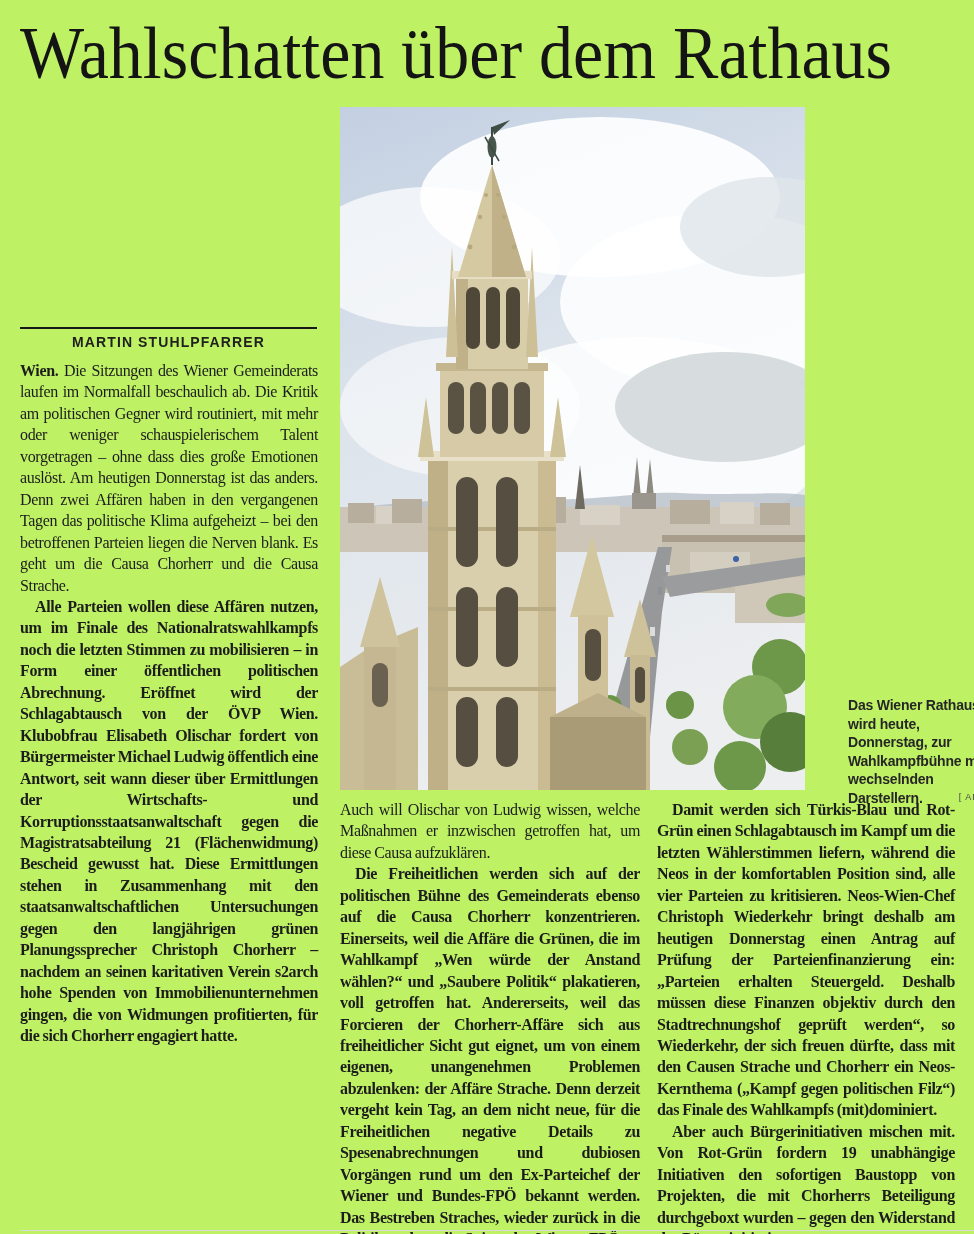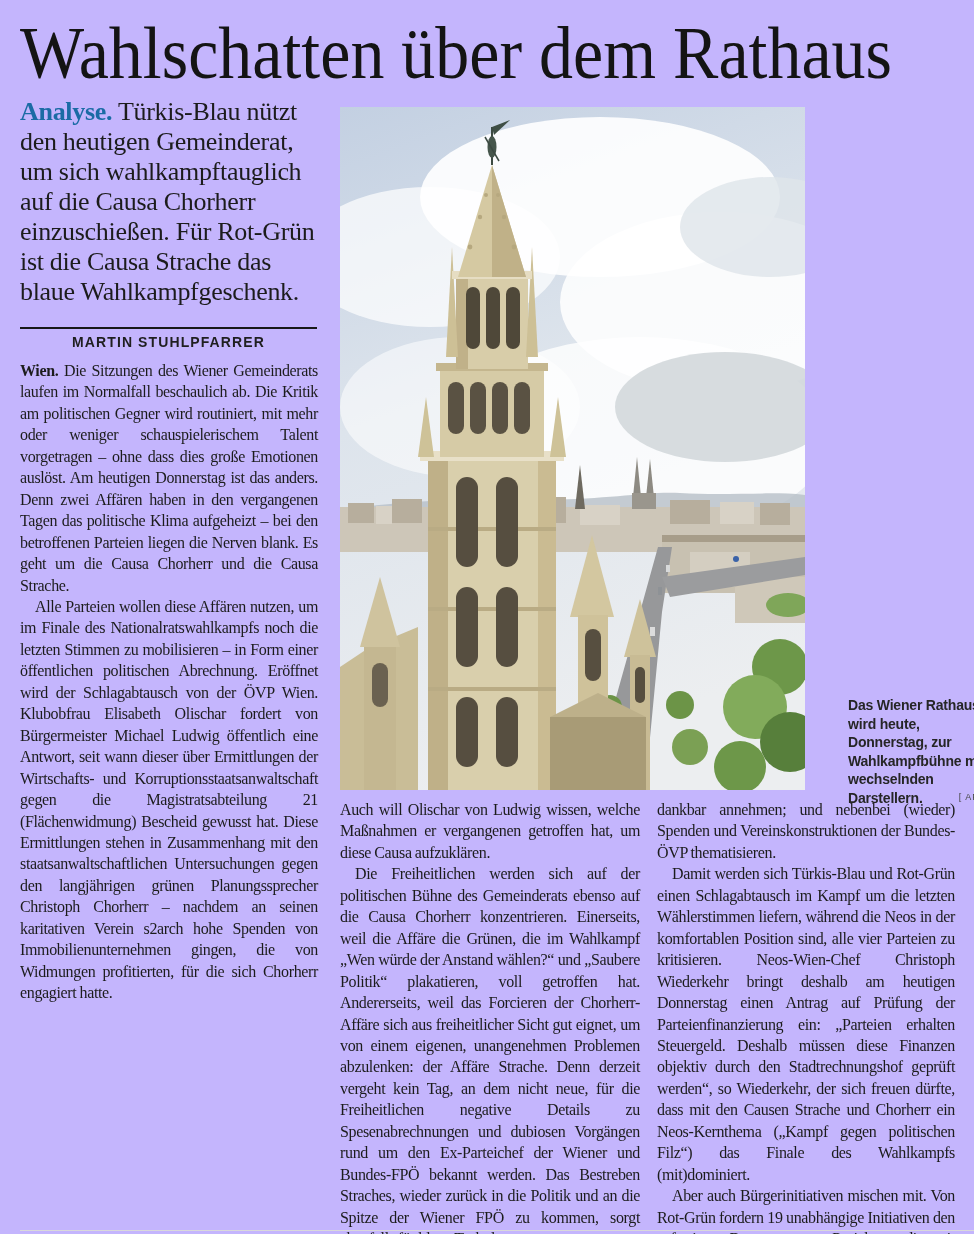--- a/index.html
+++ b/index.html
@@ -1,51 +1,50 @@
 <!DOCTYPE html>
 <html lang="de"><head>
 <meta charset="utf-8">
 <style>
   html,body{margin:0;padding:0;background:#ffffff;}
-  .page{position:relative;width:974px;height:1234px;background:#c4b5fd;overflow:hidden;
+  .page{position:relative;width:974px;height:1234px;background:#bef264;overflow:hidden;
         font-family:"Liberation Serif",serif;color:#1d1d1d;}
   .headline-svg{position:absolute;left:20px;top:12px;}
   .headline-svg text{font-family:"Liberation Serif",serif;font-weight:normal;fill:#141414;font-size:74px;}
   .lead{position:absolute;left:20px;top:97px;width:298px;font-size:26px;line-height:30px;
         letter-spacing:-0.3px;color:#1c1c1c;margin:0;}
   .kicker{font-weight:bold;color:#1b6ba5;}
   .byline-rule{position:absolute;left:20px;top:327px;width:297px;height:2px;background:#181818;}
   .byline{position:absolute;left:20px;top:334px;width:297px;font-family:"Liberation Sans",sans-serif;
         font-weight:bold;font-size:14px;letter-spacing:1.1px;color:#1f1f1f;text-align:center;}
   .bodycol{position:absolute;width:298px;font-size:16px;line-height:21.45px;text-align:justify;
         letter-spacing:-0.35px;word-spacing:-0.5px;color:#1c1c1c;
         -webkit-hyphens:auto;hyphens:auto;}
   .bodycol p{margin:0;}
-  .bodycol p.indent{text-indent:15px;}
+  .bodycol p.indent{text-indent:15px;font-weight:bold;}
   .col1{left:20px;top:360px;}
   .col2{left:340px;top:799px;width:300px;}
   .col3{left:657px;top:799px;width:298px;}
   .lead-in{font-weight:bold;}
   .photo{position:absolute;left:340px;top:107px;width:465px;height:683px;}
   .caption{position:absolute;left:848px;top:696px;width:144px;font-family:"Liberation Sans",sans-serif;
         font-weight:bold;font-size:14px;line-height:18.6px;color:#262626;letter-spacing:-0.2px;}
   .credit{position:absolute;right:0;bottom:1px;font-size:9px;font-weight:normal;color:#474747;
         letter-spacing:1px;font-family:"Liberation Sans",sans-serif;}
   .bottom-divider{position:absolute;left:20px;top:1230px;width:954px;height:1px;background:#d9d9d9;}
 </style>
 </head>
 <body>
 
 <div class="page">
 
   <svg class="headline-svg" width="934" height="86">
     <text x="0" y="66" textLength="872" lengthAdjust="spacingAndGlyphs">Wahlschatten über dem Rathaus</text>
   </svg>
 
-  <p class="lead"><span class="kicker">Analyse.</span> <span>Türkis-Blau nützt den heutigen Gemeinderat, um sich wahlkampftauglich auf die Causa Chorherr einzuschießen. Für Rot-Grün ist die Causa Strache das blaue Wahlkampfgeschenk.</span></p>
 
   <div class="byline-rule"></div>
   <div class="byline">MARTIN STUHLPFARRER</div>
 
   <div class="bodycol col1">
     <p><span class="lead-in">Wien.</span> <span>Die Sitzungen des Wiener Gemeinderats laufen im Normalfall beschaulich ab. Die Kritik am politischen Gegner wird routiniert, mit mehr oder weniger schauspielerischem Talent vorgetragen – ohne dass dies große Emotionen auslöst. Am heutigen Donnerstag ist das anders. Denn zwei Affären haben in den vergangenen Tagen das politische Klima aufgeheizt – bei den betroffenen Parteien liegen die Nerven blank. Es geht um die Causa Chorherr und die Causa Strache.</span></p>
     <p class="indent">Alle Parteien wollen diese Affären nutzen, um im Finale des Nationalratswahlkampfs noch die letzten Stimmen zu mobilisieren – in Form einer öffentlichen politischen Abrechnung. Eröffnet wird der Schlagabtausch von der ÖVP Wien. Klubobfrau Elisabeth Olischar fordert von Bürgermeister Michael Ludwig öffentlich eine Antwort, seit wann dieser über Ermittlungen der Wirtschafts- und Korruptionsstaatsanwaltschaft gegen die Magistratsabteilung 21 (Flächenwidmung) Bescheid gewusst hat. Diese Ermittlungen stehen in Zusammenhang mit den staatsanwaltschaftlichen Untersuchungen gegen den langjährigen grünen Planungssprecher Christoph Chorherr – nachdem an seinen karitativen Verein s2arch hohe Spenden von Immobilienunternehmen gingen, die von Widmungen profitierten, für die sich Chorherr engagiert hatte.</p>
   </div>
 
   <svg class="photo" viewBox="0 0 465 683" preserveAspectRatio="none">
@@ -202,25 +201,24 @@
         <polygon points="210,610 258,586 306,610" fill="#bdb08a"></polygon>
       </g>
     </g>
   </svg>
 
   <div class="caption"><span>Das Wiener Rathaus wird heute, Donnerstag, zur Wahlkampfbühne mit wechselnden Darstellern.</span>
     <span class="credit">[ APA ]</span>
   </div>
 
   <div class="bodycol col2">
-    <p>Auch will Olischar von Ludwig wissen, welche Maßnahmen er vergangenen getroffen hat, um diese Causa aufzuklären.</p>
+    <p>Auch will Olischar von Ludwig wissen, welche Maßnahmen er inzwischen getroffen hat, um diese Causa aufzuklären.</p>
     <p class="indent">Die Freiheitlichen werden sich auf der politischen Bühne des Gemeinderats ebenso auf die Causa Chorherr konzentrieren. Einerseits, weil die Affäre die Grünen, die im Wahlkampf „Wen würde der Anstand wählen?“ und „Saubere Politik“ plakatieren, voll getroffen hat. Andererseits, weil das Forcieren der Chorherr-Affäre sich aus freiheitlicher Sicht gut eignet, um von einem eigenen, unangenehmen Problemen abzulenken: der Affäre Strache. Denn derzeit vergeht kein Tag, an dem nicht neue, für die Freiheitlichen negative Details zu Spesenabrechnungen und dubiosen Vorgängen rund um den Ex-Parteichef der Wiener und Bundes-FPÖ bekannt werden. Das Bestreben Straches, wieder zurück in die Politik und an die Spitze der Wiener FPÖ zu kommen, sorgt ebenfalls für blaue Turbulenzen.</p>
 
   </div>
 
   <div class="bodycol col3">
-    <p>dankbar annehmen; und nebenbei (wieder) Spenden und Vereinskonstruktionen der Bundes-ÖVP thematisieren.</p>
     <p class="indent">Damit werden sich Türkis-Blau und Rot-Grün einen Schlagabtausch im Kampf um die letzten Wählerstimmen liefern, während die Neos in der komfortablen Position sind, alle vier Parteien zu kritisieren. Neos-Wien-Chef Christoph Wiederkehr bringt deshalb am heutigen Donnerstag einen Antrag auf Prüfung der Parteienfinanzierung ein: „Parteien erhalten Steuergeld. Deshalb müssen diese Finanzen objektiv durch den Stadtrechnungshof geprüft werden“, so Wiederkehr, der sich freuen dürfte, dass mit den Causen Strache und Chorherr ein Neos-Kernthema („Kampf gegen politischen Filz“) das Finale des Wahlkampfs (mit)dominiert.</p>
     <p class="indent">Aber auch Bürgerinitiativen mischen mit. Von Rot-Grün fordern 19 unabhängige Initiativen den sofortigen Baustopp von Projekten, die mit Chorherrs Beteiligung durchgeboxt wurden – gegen den Widerstand der Bürgerinitiativen.</p>
   </div>
 
   <div class="bottom-divider"></div>
 </div>
 
 </body></html>

